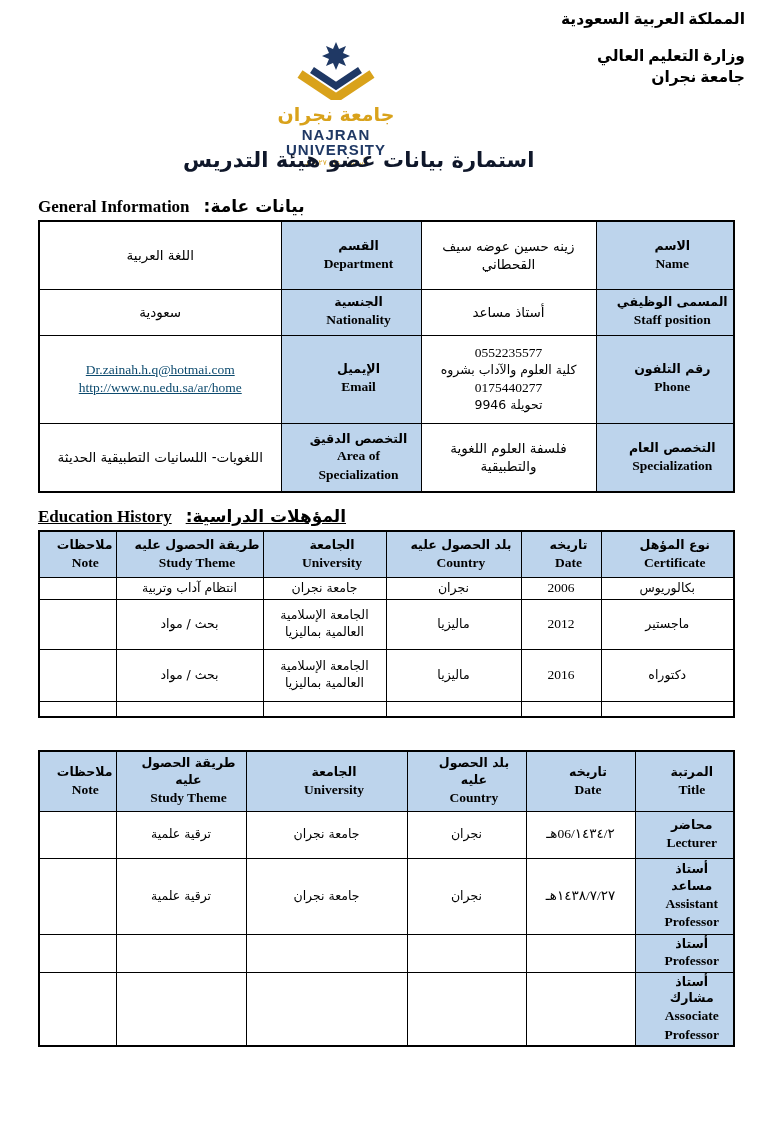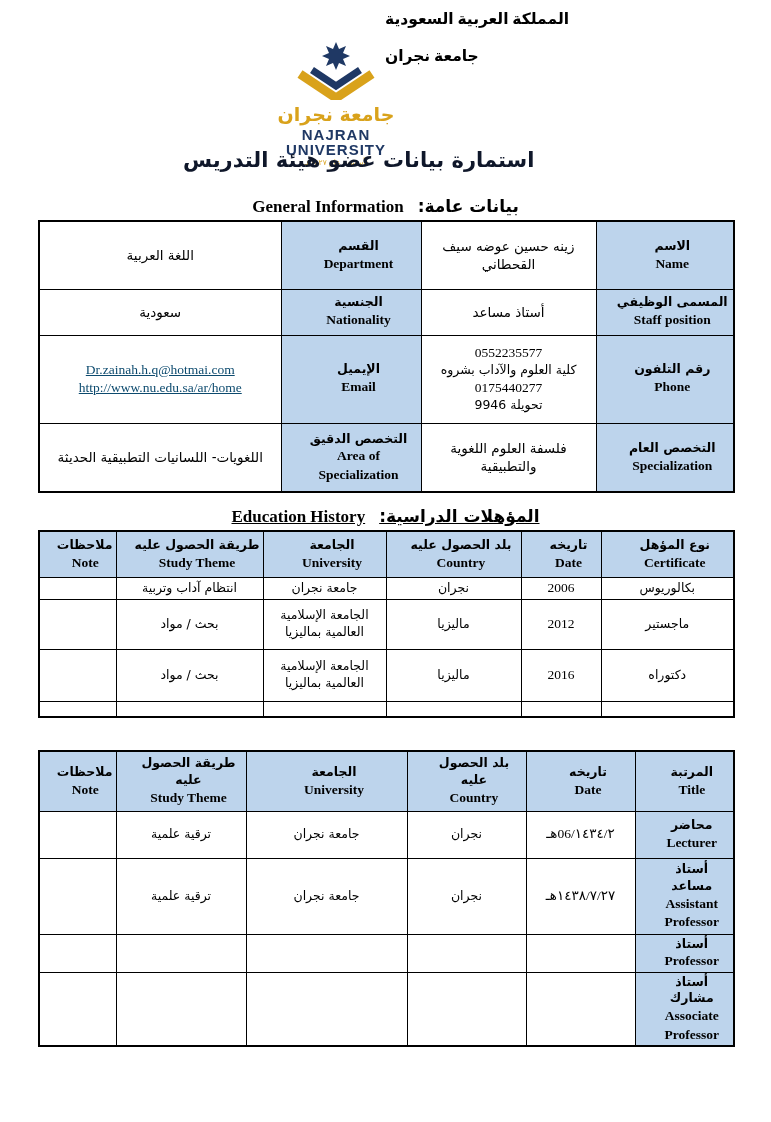--- a/index.html
+++ b/index.html
@@ -6,40 +6,40 @@
   body{
     width:771px;height:1122px;background:#ffffff;
     font-family:"Liberation Serif","DejaVu Serif","DejaVu Sans",serif;
     color:#000;
   }
   .page{position:relative;width:771px;height:1122px;background:#fff;overflow:hidden;}
 
   
   .ministry{
     position:absolute;top:8px;right:26px;width:360px;
-    text-align:left;font-weight:bold;font-size:15.5px;direction:rtl;line-height:1.4;
+    text-align:right;font-weight:bold;font-size:15.5px;direction:rtl;line-height:1.4;
   }
   .ministry .line1{margin-bottom:15px;}
 
   .logo{position:absolute;left:266px;top:42px;width:140px;text-align:center;line-height:1;}
   .logo .ar{color:#d9a21b;font-weight:bold;font-size:19px;font-family:"DejaVu Sans",sans-serif;margin-top:2px;direction:rtl;}
   .logo .en{color:#1f3864;font-weight:bold;font-size:15px;letter-spacing:1px;margin-top:3px;font-family:"Liberation Sans","DejaVu Sans",sans-serif;}
   .logo .founded{color:#d9a21b;font-size:7.5px;margin-top:2px;direction:rtl;font-family:"DejaVu Sans",sans-serif;}
 
   
   .form-title{
     position:absolute;top:148px;left:183px;
     font-size:21px;font-weight:bold;color:#0f172a;direction:rtl;
     font-family:"DejaVu Sans",sans-serif;
   }
 
   
   .content{position:absolute;top:196px;left:38px;width:695px;}
 
-  .sec-head{direction:rtl;text-align:center;font-weight:bold;margin:0 0 3px 0;}
+  .sec-head{direction:rtl;text-align:left;font-weight:bold;margin:0 0 3px 0;}
   .sec-head .ar{font-size:17px;font-family:"DejaVu Sans",sans-serif;}
   .sec-head .en{font-size:17px;font-family:"Liberation Serif",serif;margin-right:10px;}
   .sec-head.underlined .ar,.sec-head.underlined .en{text-decoration:underline;}
 
   table{border-collapse:collapse;table-layout:fixed;width:695px;direction:rtl;}
   td,th{
     border:1px solid #000;text-align:center;vertical-align:middle;
     font-size:13.5px;padding:1px 3px;line-height:1.35;overflow:hidden;
   }
   table{border:2px solid #000;}
@@ -53,20 +53,21 @@
   .gap-rank{height:30px;}
   .t2{margin-top:2px;}
 </style>
 </head>
 <body>
 
 <div class="page">
 
   <div class="ministry">
     <div class="line1">المملكة العربية السعودية</div>
+    <div>وزارة التعليم العالي</div>
     <div>جامعة نجران</div>
   </div>
 
   <div class="logo">
     <svg width="100" height="58" viewBox="0 0 100 58">
       <g>
         <polygon points="50,0 53,7 60,4 57,11 64,14 57,17 60,24 53,21 50,28 47,21 40,24 43,17 36,14 43,11 40,4 47,7" fill="#1f3864"></polygon>
       </g>
       <g>
         <path d="M14,32 L50,56 L86,32" fill="none" stroke="#d9a21b" stroke-width="9"></path>

